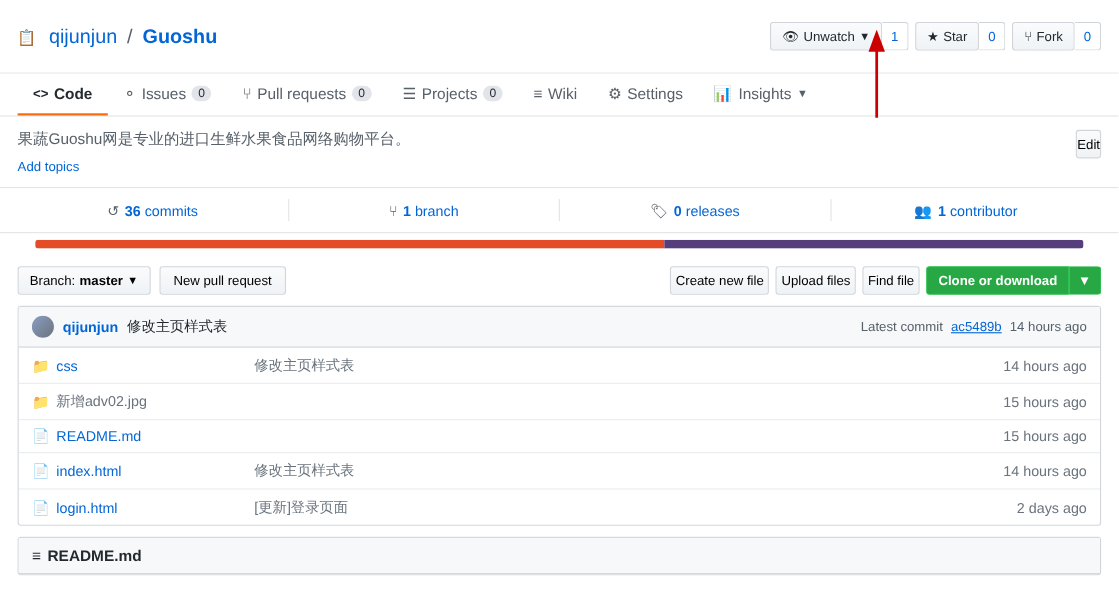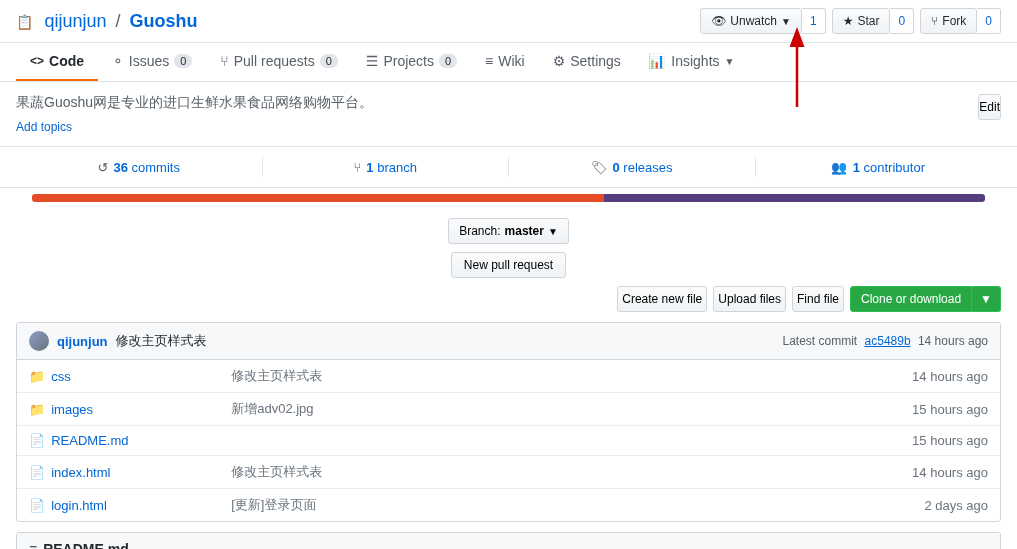--- a/index.html
+++ b/index.html
@@ -1,19 +1,19 @@
 <!DOCTYPE html>
 <html><head>
   <meta charset="utf-8">
   <style>
     * { box-sizing: border-box; margin: 0; padding: 0; }
     body { font-family: -apple-system, BlinkMacSystemFont, "Segoe UI", Helvetica, Arial, sans-serif; font-size: 14px; color: #24292e; background: #fff; }
 
     
-    .top-bar { display: flex; align-items: center; justify-content: space-between; padding: 8px 16px; background: #fff; border-bottom: 1px solid #e1e4e8; }
+    .top-bar { display: flex; align-items: center; justify-content: space-between; padding: 20px 16px; background: #fff; border-bottom: 1px solid #e1e4e8; }
     .repo-title { font-size: 18px; }
     .repo-title a { color: #0366d6; text-decoration: none; }
     .repo-title .sep { color: #586069; margin: 0 4px; }
     .top-actions { display: flex; gap: 6px; align-items: center; }
     .action-btn { display: inline-flex; align-items: center; gap: 4px; padding: 5px 10px; border: 1px solid #d1d5da; border-radius: 3px; background: linear-gradient(to bottom, #fafbfc, #eff3f6); cursor: pointer; font-size: 12px; color: #24292e; }
     .action-count { display: inline-flex; align-items: center; padding: 5px 8px; border: 1px solid #d1d5da; border-left: none; border-radius: 0 3px 3px 0; background: #fff; font-size: 12px; color: #0366d6; }
     .btn-group { display: flex; }
 
     
     .nav-tabs { display: flex; align-items: center; border-bottom: 1px solid #e1e4e8; padding: 0 16px; background: #fff; }
@@ -32,26 +32,26 @@
     .stats-bar { display: flex; align-items: center; padding: 10px 16px; border-bottom: 1px solid #e1e4e8; }
     .stat-item { display: flex; align-items: center; gap: 5px; flex: 1; justify-content: center; font-size: 13px; color: #586069; }
     .stat-item a { color: #0366d6; text-decoration: none; }
     .stat-divider { width: 1px; height: 20px; background: #e1e4e8; }
 
     
     .lang-bar { height: 8px; display: flex; margin: 0 16px; border-radius: 3px; overflow: hidden; }
     .lang-segment { height: 100%; }
 
     
-    .file-toolbar { display: flex; align-items: center; padding: 10px 16px; gap: 8px; flex-direction: column; }
+    .file-toolbar { display: flex; align-items: center; padding: 10px 16px; gap: 8px; }
     .branch-btn { display: inline-flex; align-items: center; gap: 4px; padding: 5px 10px; border: 1px solid #d1d5da; border-radius: 3px; background: linear-gradient(to bottom, #fafbfc, #eff3f6); font-size: 12px; cursor: pointer; }
     .new-pr-btn { padding: 5px 12px; border: 1px solid #d1d5da; border-radius: 3px; background: linear-gradient(to bottom, #fafbfc, #eff3f6); font-size: 12px; cursor: pointer; }
     .file-toolbar-right { margin-left: auto; display: flex; gap: 6px; }
     .file-action-btn { padding: 5px 4px; border: 1px solid #d1d5da; border-radius: 3px; background: linear-gradient(to bottom, #fafbfc, #eff3f6); font-size: 12px; cursor: pointer; }
-    .clone-btn { display: inline-flex; align-items: center; gap: 4px; padding: 5px 10px; border: 1px solid #2cbe4e; border-radius: 3px 0 0 3px; background: #28a745; color: #fff; font-size: 12px; cursor: pointer; font-weight: 400; }
+    .clone-btn { display: inline-flex; align-items: center; gap: 4px; padding: 5px 10px; border: 1px solid #2cbe4e; border-radius: 3px 0 0 3px; background: #28a745; color: #fff; font-size: 12px; cursor: pointer; font-weight: 700; }
     .clone-dropdown { padding: 5px 8px; border: 1px solid #2cbe4e; border-left: none; border-radius: 0 3px 3px 0; background: #28a745; color: #fff; cursor: pointer; font-size: 12px; }
     .clone-group { display: flex; }
 
     
     .file-list { border: 1px solid #d1d5da; border-radius: 3px; margin: 0 16px; }
     .file-list-header { display: flex; align-items: center; padding: 8px 12px; background: #f6f8fa; border-bottom: 1px solid #d1d5da; font-size: 13px; gap: 8px; }
     .avatar { width: 20px; height: 20px; border-radius: 50%; background: #6a737d; display: inline-block; overflow: hidden; }
     .commit-author { color: #0366d6; font-weight: 600; }
     .commit-msg { color: #24292e; }
     .commit-info { margin-left: auto; font-size: 12px; color: #586069; }
@@ -217,21 +217,20 @@
 
     <div class="file-row">
       <span class="file-icon">📁</span>
       <a class="file-name">css</a>
       <span class="file-commit">修改主页样式表</span>
       <span class="file-time">14 hours ago</span>
     </div>
 
     <div class="file-row">
       <span class="file-icon">📁</span>
-      <a class="file-name">images</a>
       <span class="file-commit">新增adv02.jpg</span>
       <span class="file-time">15 hours ago</span>
     </div>
 
     <div class="file-row">
       <span class="file-icon">📄</span>
       <a class="file-name">README.md</a>
       <span class="file-time">15 hours ago</span>
     </div>
 

